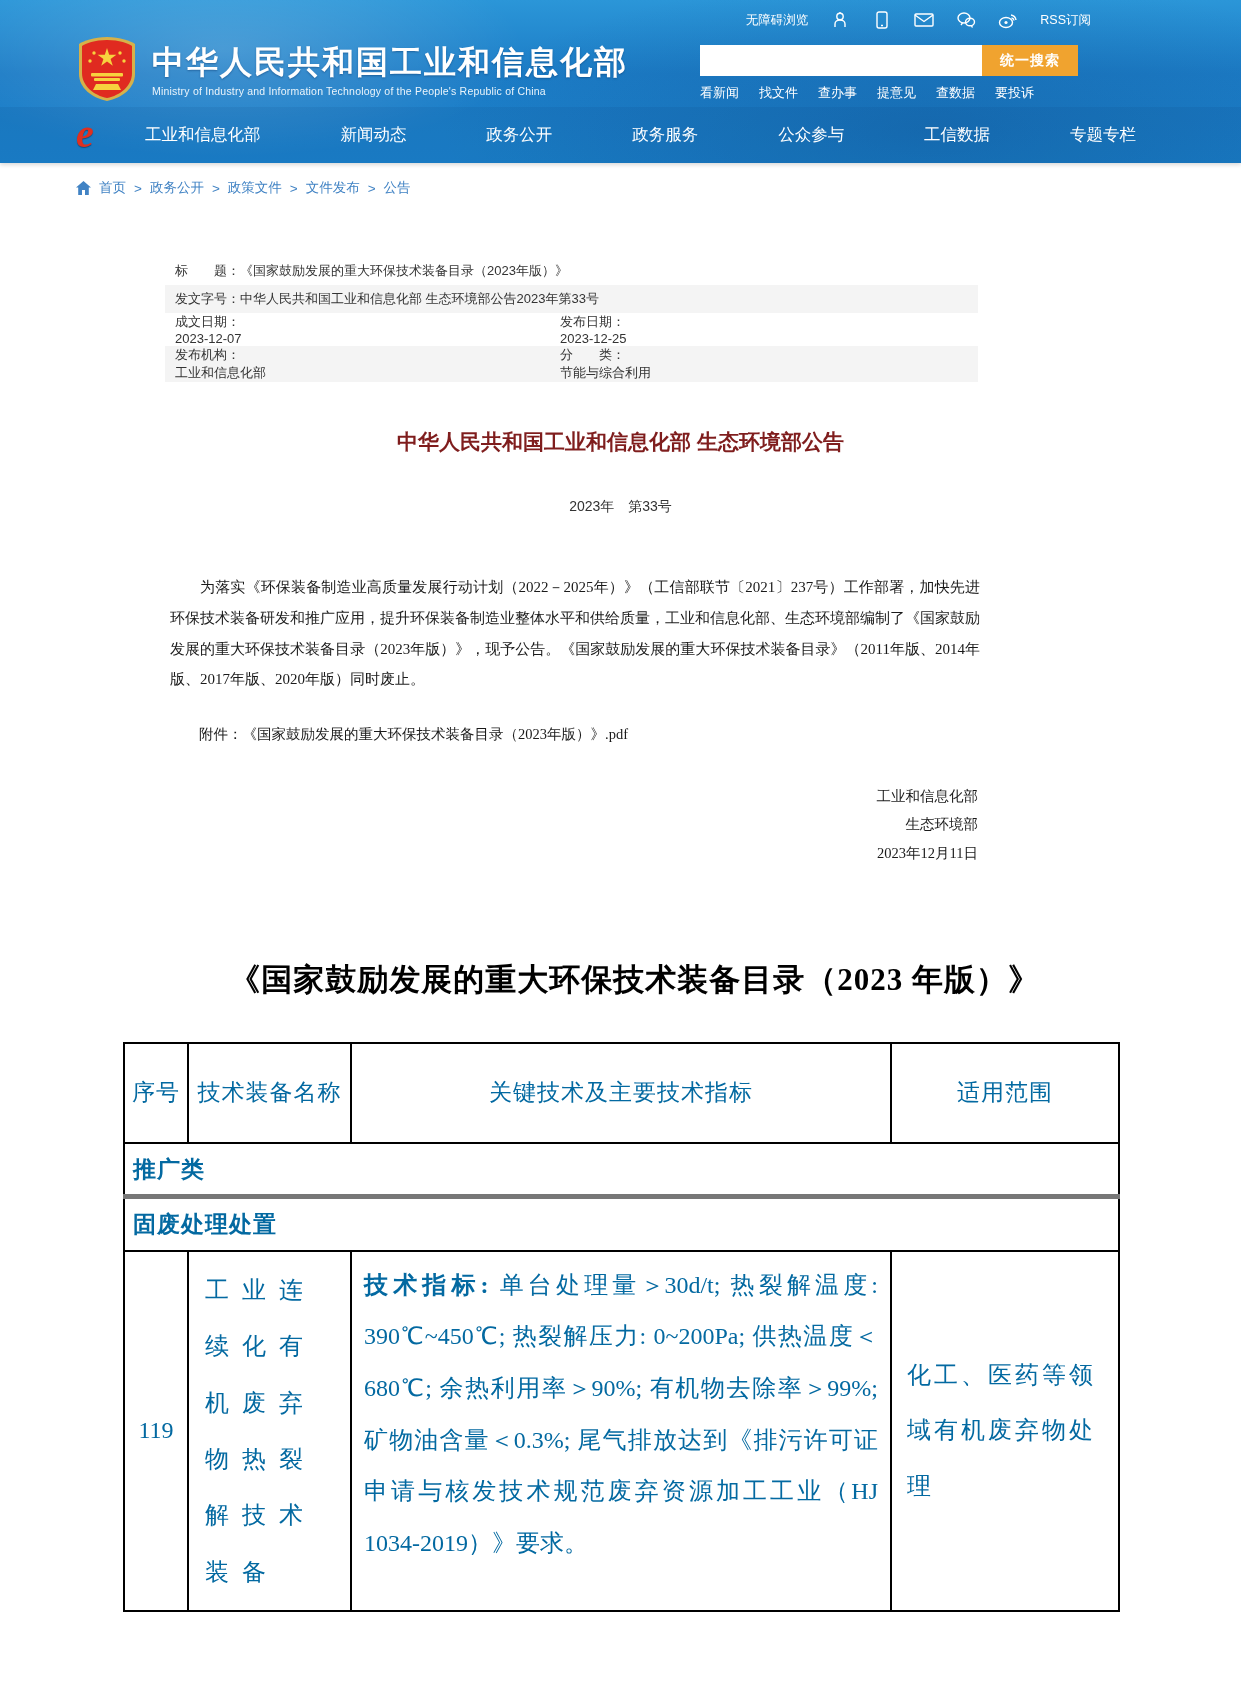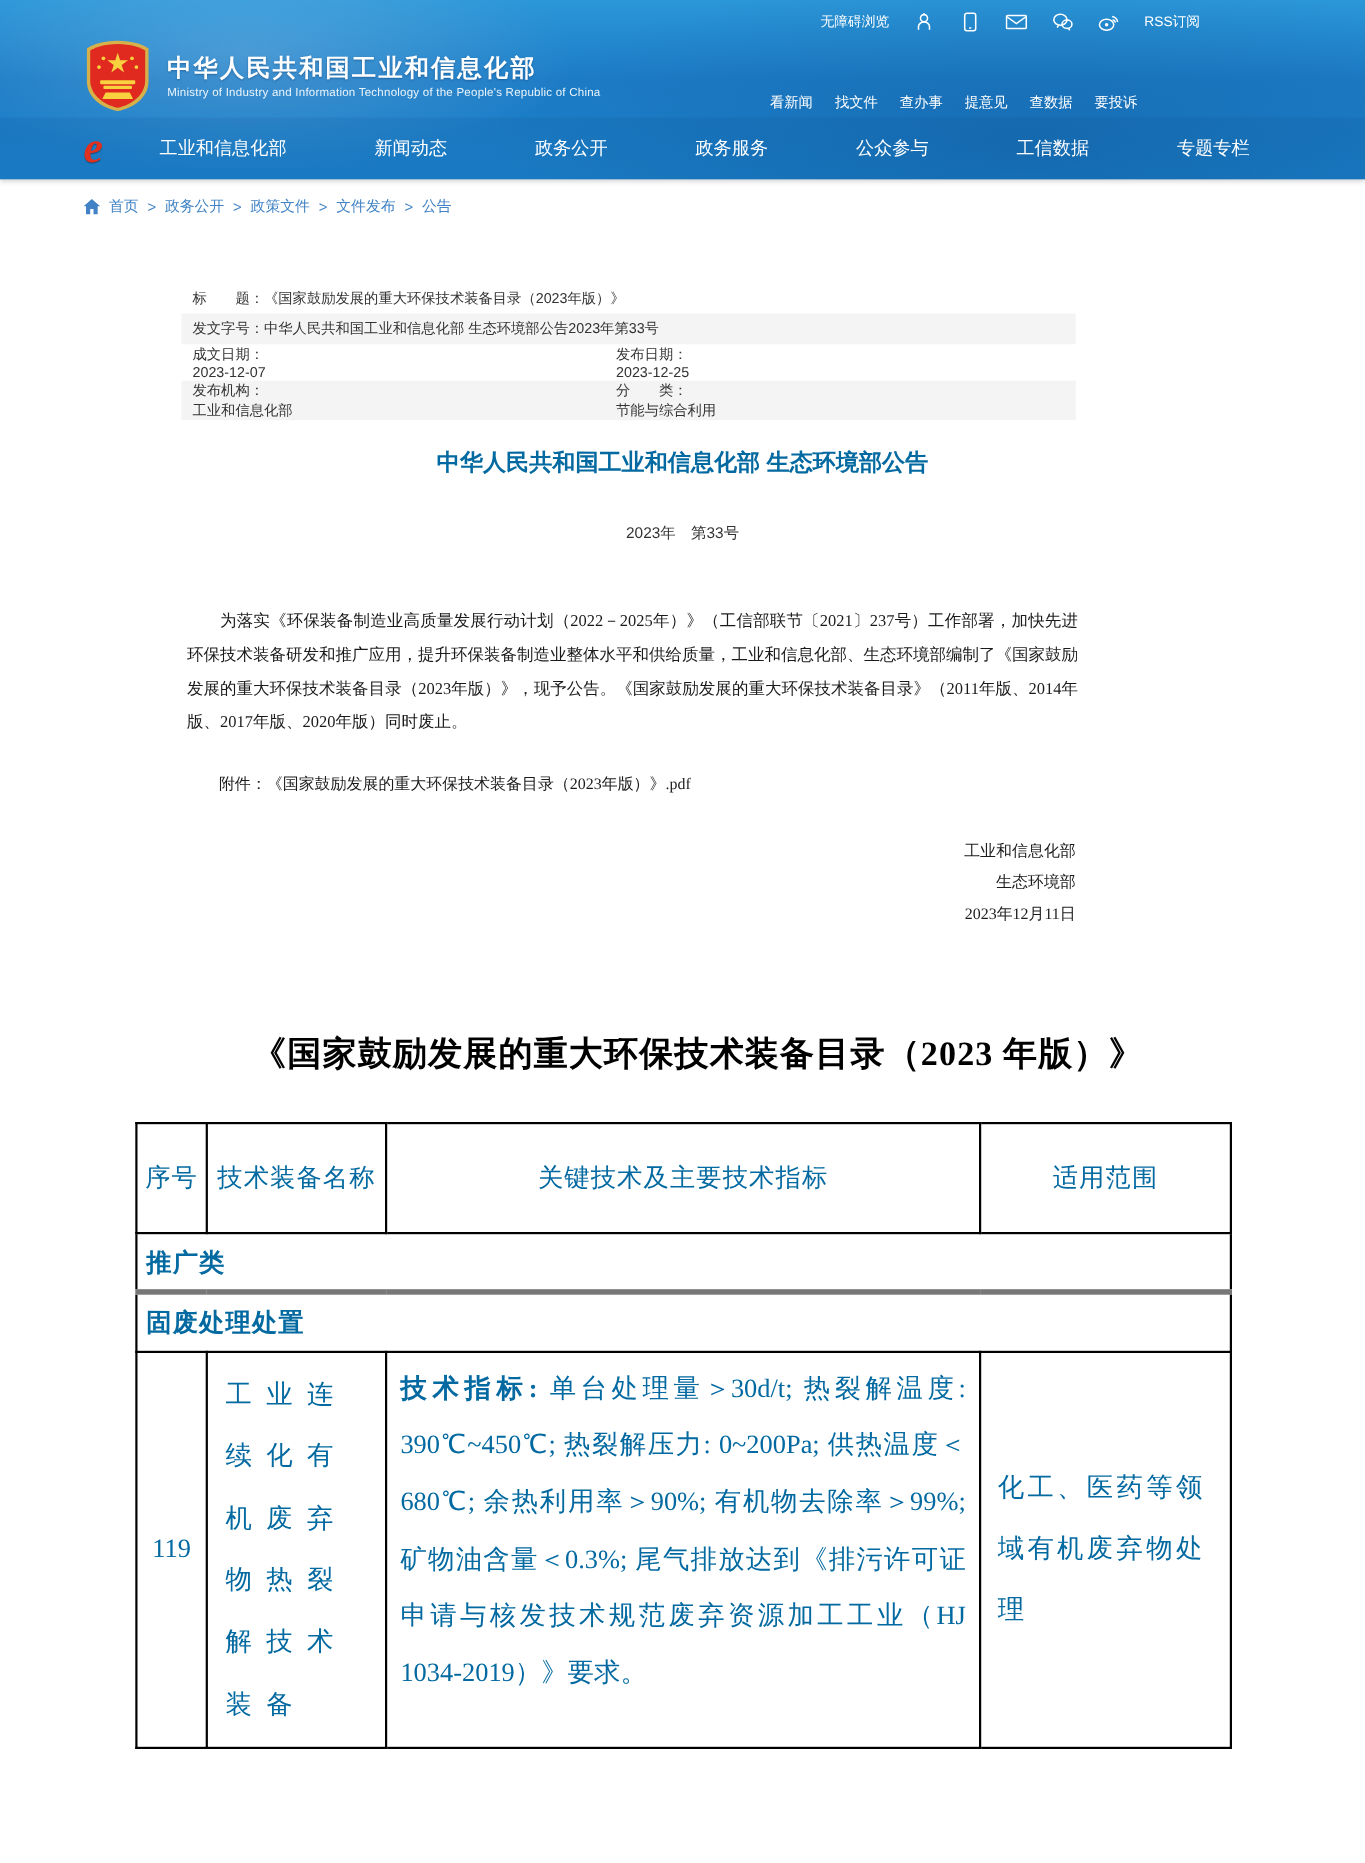--- a/index.html
+++ b/index.html
@@ -26,21 +26,21 @@
     position: absolute; top: 10px; right: 150px;
     display: flex; align-items: center; gap: 22px;
     color: #ffffff; font-size: 12.5px;
   }
   .utility-bar a { color:#fff; text-decoration:none; }
   .u-icon { display:inline-flex; width:20px; height:20px; align-items:center; justify-content:center; cursor:pointer; }
   .u-icon svg { display:block; }
 
   .logo-block { position: absolute; top: 36px; left: 76px; display: flex; align-items: center; }
   .emblem { width: 62px; height: 66px; margin-right: 14px; }
-  .site-title { color: #fff; font-size: 22px; font-weight: bold; letter-spacing: 2px; line-height: 1.25;
+  .site-title { color: #fff; font-size: 32px; font-weight: bold; letter-spacing: 2px; line-height: 1.25;
                 text-shadow: 0 1px 2px rgba(0,40,90,0.4); }
   .site-subtitle { color: #eaf4fb; font-size: 10.5px; margin-top: 3px; letter-spacing: 0.2px; }
 
   .search-row { position: absolute; top: 45px; left: 700px; width: 378px; height: 31px; display: flex; }
   .search-input { flex: 1; border: none; outline: none; background: #fff; padding: 0 10px; font-size: 13px; }
   .search-btn { width: 96px; border: none; background: #f0a32f; color: #fff; font-size: 14px;
                 font-weight: bold; cursor: pointer; letter-spacing: 1px; }
   .quick-links { position: absolute; top: 84px; left: 700px; display: flex; gap: 20px;
                  color: #fff; font-size: 13px; }
   .quick-links span { cursor: pointer; }
@@ -64,21 +64,21 @@
 
   
   .meta-block { margin: 44px 0 0 165px; width: 813px; font-size: 13px; color: #333; }
   .meta-row { display: flex; align-items: center; min-height: 28px; padding-left: 10px; }
   .meta-row.shade { background: #f4f4f4; }
   .meta-label { color: #333; white-space: pre; }
   .meta-value { color: #333; }
   .meta-pair { display: flex; width: 385px; flex-direction: column; }
 
   
-  .doc-title { margin-top: 24px; text-align: center; font-size: 21px; font-weight: bold; color: #0369a1; }
+  .doc-title { margin-top: 46px; text-align: center; font-size: 21px; font-weight: bold; color: #7f1d1d; }
   .doc-number { margin-top: 42px; text-align: center; font-size: 14px; color: #333; white-space: pre; }
   .doc-body { margin: 56px 0 0 170px; width: 810px; font-size: 15px; line-height: 2.05;
               color: #1a1a1a; font-family: "Liberation Serif", serif; text-indent: 2em; text-align: justify; }
   .doc-attachment { margin: 30px 0 0 170px; padding-left: 2em; width: 810px; font-size: 14.5px;
                     font-family: "Liberation Serif", serif; color: #1a1a1a; }
   .doc-attachment .att-link { cursor: pointer; }
   .doc-signature { margin: 38px 0 0 170px; width: 808px; text-align: right; font-size: 14.5px;
                    line-height: 1.95; font-family: "Liberation Serif", serif; color: #1a1a1a; }
 
   
@@ -162,20 +162,24 @@
       <rect x="15" y="37" width="32" height="3.5" rx="1" fill="#f7d23e"></rect>
       <rect x="18" y="42" width="26" height="3" rx="1" fill="#f7d23e"></rect>
       <path d="M20 48 h22 l3 6 h-28 Z" fill="#f7d23e"></path>
     </svg>
     <div>
       <div class="site-title">中华人民共和国工业和信息化部</div>
       <div class="site-subtitle">Ministry of Industry and Information Technology of the People's Republic of China</div>
     </div>
   </div>
 
+  <div class="search-row">
+    <input class="search-input" type="text" style="">
+    <button class="search-btn">统一搜索</button>
+  </div>
 
   <div class="quick-links">
     <span>看新闻</span>
     <span>找文件</span>
     <span>查办事</span>
     <span>提意见</span>
     <span>查数据</span>
     <span>要投诉</span>
   </div>
 

